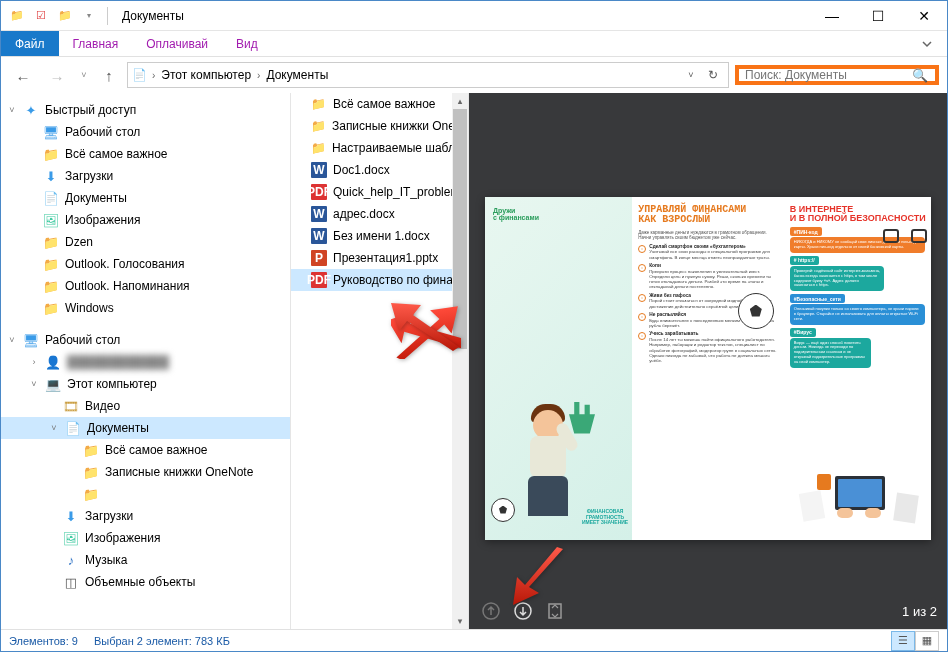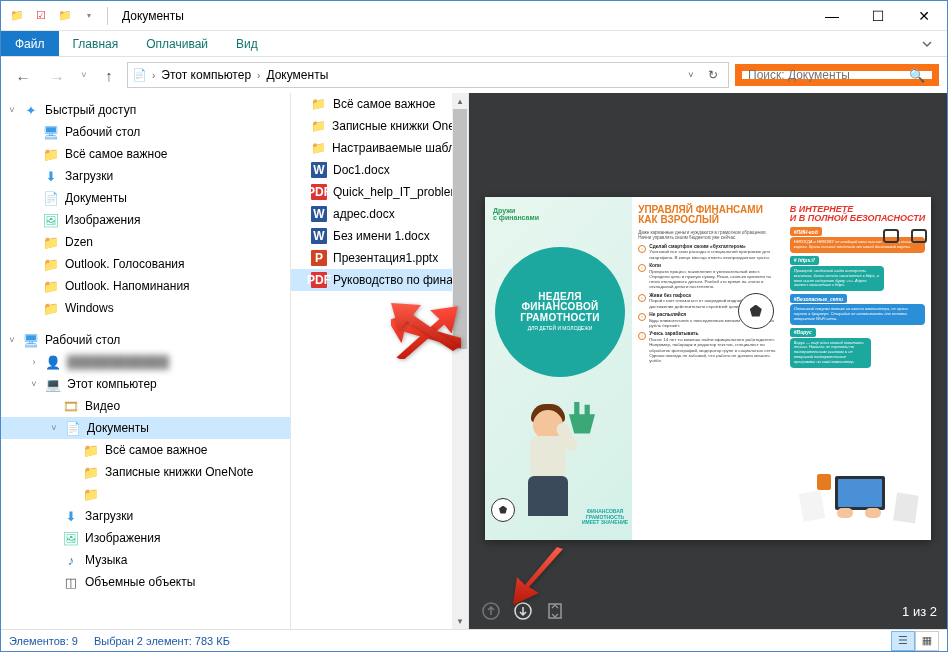--- a/index.html
+++ b/index.html
@@ -10,35 +10,35 @@
 .titlebar .qat { display: flex; align-items: center; gap: 4px; padding: 0 6px; }
 .titlebar .qat-icon { width: 20px; height: 20px; display: flex; align-items: center; justify-content: center; font-size: 11px; color: #555; }
 .titlebar .sep { width: 1px; height: 18px; background: #ccc; margin: 0 4px; }
 .titlebar .title { padding-left: 4px; font-size: 12px; color: #000; }
 .titlebar .spacer { flex: 1; }
 .titlebar .win-controls { display: flex; }
 .titlebar .win-btn { width: 46px; height: 30px; display: flex; align-items: center; justify-content: center; font-size: 14px; color: #000; }
 
 
 .ribbon { height: 26px; display: flex; align-items: stretch; border-bottom: 1px solid #e1e1e1; background: #fff; }
-.ribbon .tab { padding: 0 14px; display: flex; align-items: center; font-size: 12px; color: #0f766e; }
+.ribbon .tab { padding: 0 14px; display: flex; align-items: center; font-size: 12px; color: #a21caf; }
 .ribbon .tab.file { background: #1979ca; color: #fff; }
 .ribbon .expand { margin-left: auto; width: 40px; display: flex; align-items: center; justify-content: center; color: #666; }
 
 
 .addr-row { height: 36px; display: flex; align-items: center; padding: 4px 8px; gap: 6px; background: #fff; }
 .nav-btn { width: 28px; height: 28px; display: flex; align-items: center; justify-content: center; color: #555; font-size: 15px; }
 .nav-btn.up { width: 24px; font-size: 15px; }
 .addr-box { flex: 1; height: 26px; border: 1px solid #ccc; display: flex; align-items: center; padding: 0 4px; gap: 2px; }
 .addr-box .crumb { display: flex; align-items: center; gap: 4px; padding: 0 2px; }
 .addr-box .chev { color: #666; font-size: 10px; padding: 0 2px; }
 .addr-box .pc-icon { width: 16px; height: 16px; display: flex; align-items: center; justify-content: center; }
 .addr-box .addr-actions { margin-left: auto; display: flex; }
 .addr-box .addr-btn { width: 22px; height: 22px; display: flex; align-items: center; justify-content: center; color: #555; }
-.search-box { width: 204px; height: 20px; border: 7px solid #f97316; display: flex; align-items: center; padding: 4px 6px; color: #888; }
+.search-box { width: 204px; height: 20px; border: 4px solid #f97316; display: flex; align-items: center; padding: 4px 6px; color: #888; }
 .search-box input { border: none; outline: none; flex: 1; font-size: 12px; color: #333; background: transparent; }
 .search-box .mag { color: #888; font-size: 13px; }
 
 
 .main { display: flex; height: calc(652px - 30px - 26px - 36px - 22px - 2px); }
 
 
 .navpane { width: 290px; border-right: 1px solid #e5e5e5; overflow-y: auto; padding: 6px 0; position: relative; }
 .tree-item { display: flex; align-items: center; height: 22px; padding-left: 20px; gap: 6px; white-space: nowrap; }
 .tree-item.l2 { padding-left: 42px; }
@@ -59,36 +59,36 @@
 .filelist .scrollbar-v { position: absolute; right: 0; top: 0; bottom: 0; width: 16px; background: #f0f0f0; display: flex; flex-direction: column; align-items: center; }
 .filelist .scrollbar-v .sbtn { height: 16px; width: 100%; display: flex; align-items: center; justify-content: center; font-size: 9px; color: #666; }
 .filelist .scrollbar-v .thumb { width: 14px; background: #c0c0c0; margin-top: 0; }
 
 
 .preview { flex: 1; background: #38393b; position: relative; display: flex; flex-direction: column; }
 .preview-page { flex: 1; display: flex; align-items: center; justify-content: center; padding: 60px 10px 10px 10px; }
 .pdf-page { width: 446px; height: 343px; background: #fff; display: flex; position: relative; box-shadow: 0 2px 8px rgba(0,0,0,0.4); }
 .pdf-left { width: 33%; background: linear-gradient(135deg, #e8f7f0 0%, #d4f0e8 100%); position: relative; overflow: hidden; }
 .pdf-mid { width: 34%; padding: 8px 6px; font-size: 6px; color: #333; }
-.pdf-right { width: 33%; padding: 8px 6px; font-size: 6px; font-style: italic; }
+.pdf-right { width: 33%; padding: 8px 6px; font-size: 6px; }
 .pdf-left .logo { position: absolute; top: 10px; left: 8px; font-size: 7px; color: #2a9d5c; font-weight: bold; line-height: 1.1; }
 .pdf-left .circle { position: absolute; top: 50px; left: 10px; width: 130px; height: 130px; background: #1ca89e; border-radius: 50%; display: flex; align-items: center; justify-content: center; flex-direction: column; color: #fff; text-align: center; }
 .pdf-left .circle .big { font-size: 10px; font-weight: 900; line-height: 1.05; letter-spacing: 0.3px; font-family: Impact, sans-serif; }
 .pdf-left .circle .small { font-size: 5px; margin-top: 2px; }
 .pdf-left .boy { position: absolute; bottom: 8px; left: 28px; width: 80px; height: 130px; }
 .pdf-left .boy .head { width: 30px; height: 30px; background: #f4c49a; border-radius: 50%; position: absolute; top: 8px; left: 20px; }
 .pdf-left .boy .hair { width: 34px; height: 18px; background: #6b3410; border-radius: 16px 16px 4px 4px; position: absolute; top: 2px; left: 18px; }
 .pdf-left .boy .body { width: 36px; height: 42px; background: #e8e8d8; border-radius: 8px; position: absolute; top: 34px; left: 17px; }
 .pdf-left .boy .arm { width: 12px; height: 30px; background: #e8e8d8; border-radius: 6px; position: absolute; top: 20px; left: 48px; transform: rotate(-30deg); }
 .pdf-left .boy .hand { position: absolute; top: 0px; left: 56px; width: 26px; height: 32px; background: #3aa877; clip-path: polygon(20% 100%, 0% 40%, 20% 40%, 20% 0%, 40% 0%, 40% 40%, 60% 40%, 60% 10%, 80% 10%, 80% 40%, 100% 40%, 80% 100%); }
 .pdf-left .boy .legs { width: 40px; height: 40px; background: #3a4a5a; border-radius: 6px 6px 0 0; position: absolute; top: 74px; left: 15px; }
 .pdf-left .ball { width: 24px; height: 24px; background: #fff; border: 1px solid #333; border-radius: 50%; position: absolute; bottom: 18px; left: 6px; }
 .pdf-left .ball::before { content: ''; position: absolute; width: 8px; height: 8px; background: #333; top: 7px; left: 7px; clip-path: polygon(50% 0,100% 38%,82% 100%,18% 100%,0 38%); }
 .pdf-left .tagline { position: absolute; bottom: 14px; right: 4px; font-size: 5px; color: #1ca89e; font-weight: bold; text-align: center; line-height: 1.1; }
-.pdf-mid h3 { font-size: 10px; color: #e67a1f; font-weight: 900; line-height: 1.05; margin-bottom: 4px; font-family: Liberation Sans, sans-serif; }
+.pdf-mid h3 { font-size: 10px; color: #e67a1f; font-weight: 900; line-height: 1.05; margin-bottom: 4px; font-family: Liberation Mono, monospace; }
 .pdf-mid .item { display: flex; gap: 3px; margin-bottom: 3px; }
 .pdf-mid .bullet { width: 8px; height: 8px; border: 1.5px solid #e67a1f; border-radius: 50%; flex-shrink: 0; position: relative; margin-top: 1px; }
 .pdf-mid .bullet::after { content: ''; position: absolute; inset: 2px; background: #e67a1f; border-radius: 50%; opacity: 0.3; }
 .pdf-mid .item-text { font-size: 4.4px; line-height: 1.2; color: #444; }
 .pdf-mid .item-text b { display: block; color: #222; font-size: 4.8px; }
 .pdf-mid .ball2 { width: 36px; height: 36px; background: #fff; border: 1.5px solid #333; border-radius: 50%; position: absolute; top: 96px; right: 10px; }
 .pdf-mid .ball2::before { content: ''; position: absolute; width: 12px; height: 12px; background: #333; top: 11px; left: 11px; clip-path: polygon(50% 0,100% 38%,82% 100%,18% 100%,0 38%); }
 .pdf-right h3 { font-size: 9px; color: #e6342a; font-weight: 900; line-height: 1.05; margin-bottom: 4px; font-family: Impact, sans-serif; }
 .pdf-right .tag { display: inline-block; padding: 1.5px 4px; border-radius: 2px; color: #fff; font-size: 5px; font-weight: bold; margin-bottom: 1px; }
 .pdf-right .tag.orange { background: #f07c2a; }
@@ -351,26 +351,20 @@
         <span class="fname">Руководство по финансовой</span>
       </div>
   </div>
 
   <div class="preview">
     <div class="preview-page">
       <div class="pdf-page">
         <div class="pdf-left">
           <div class="logo" style="white-space:pre">Дружи
 с финансами</div>
-          <div class="circle">
-            <div class="big" style="white-space:pre">НЕДЕЛЯ
-ФИНАНСОВОЙ
-ГРАМОТНОСТИ</div>
-            <div class="small">ДЛЯ ДЕТЕЙ И МОЛОДЕЖИ</div>
-          </div>
           <div class="boy">
             <div class="hair"></div>
               <div class="head"></div>
               <div class="arm"></div>
               <div class="hand"></div>
               <div class="body"></div>
               <div class="legs"></div>
           </div>
           <div class="ball"></div>
           <div class="tagline" style="white-space:pre">ФИНАНСОВАЯ

